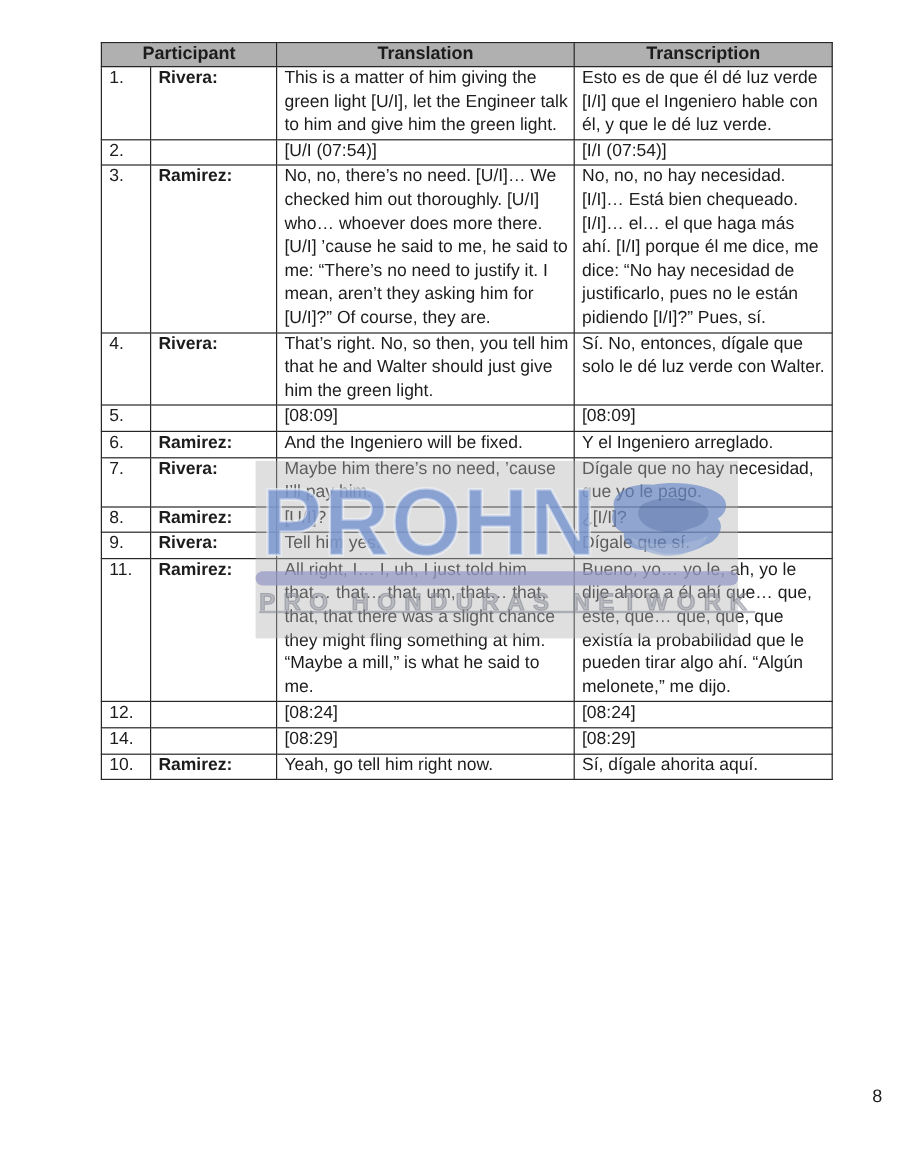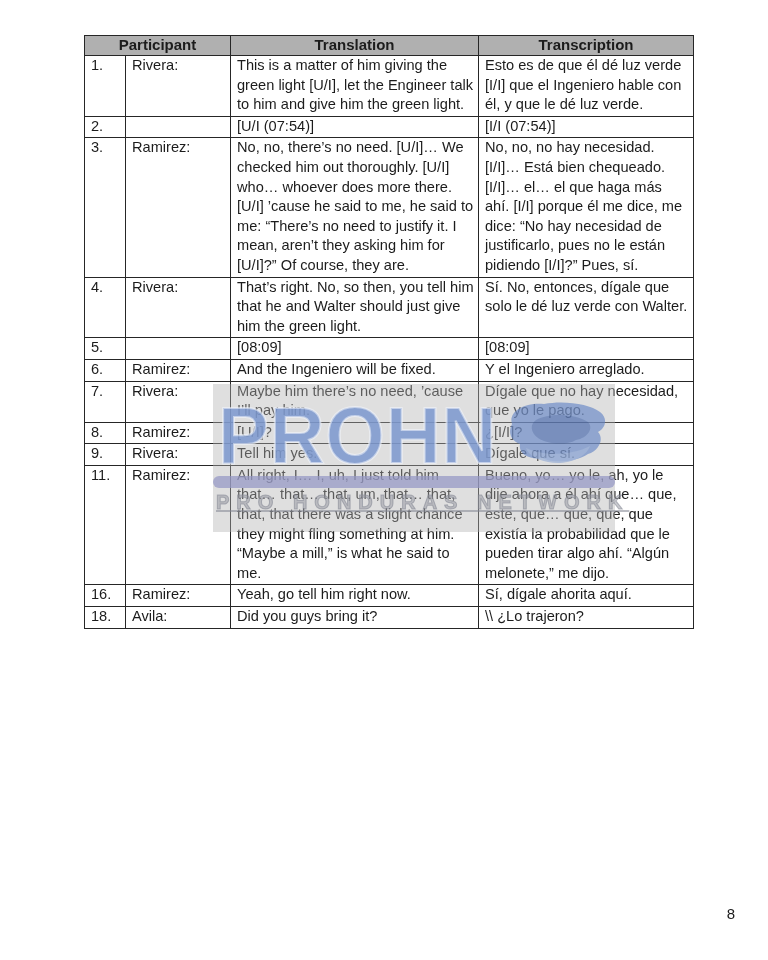--- a/index.html
+++ b/index.html
@@ -32,21 +32,21 @@
   }
   table.transcript th{
     background:#b0b0b0;
     text-align:center;
     font-size:15px;
     font-weight:bold;
     padding:0 0 1px 0;
     line-height:18px;
   }
   td.c-num{padding-left:8px;}
-  td.c-name{padding-left:7px;}
+  td.c-name{padding-left:7px;font-weight:bold;}
 
   
   .watermark{
     position:absolute;
     left:213px;top:384px;
     width:402px;height:148px;
     pointer-events:none;
   }
   .wm-box{
     position:absolute;inset:0;
@@ -174,30 +174,36 @@
           <td class="c-trans">Tell him yes.</td>
           <td class="c-transc">Dígale que sí.</td>
         </tr>
         <tr>
           <td class="c-num">11.</td>
           <td class="c-name">Ramirez:</td>
           <td class="c-trans">All right, I… I, uh, I just told him that… that… that, um, that… that, that, that there was a slight chance they might fling something at him. “Maybe a mill,” is what he said to me.</td>
           <td class="c-transc">Bueno, yo… yo le, ah, yo le dije ahora a él ahí que… que, este, que… que, que, que existía la probabilidad que le pueden tirar algo ahí. “Algún melonete,” me dijo.</td>
         </tr>
         <tr>
-          <td class="c-num">16.</td>
+          <td class="c-num">12.</td>
+          <td class="c-name"></td>
+          <td class="c-trans">[08:24]</td>
+          <td class="c-transc">[08:24]</td>
+        </tr>
+        <tr>
+          <td class="c-num">14.</td>
+          <td class="c-name"></td>
+          <td class="c-trans">[08:29]</td>
+          <td class="c-transc">[08:29]</td>
+        </tr>
+        <tr>
+          <td class="c-num">10.</td>
           <td class="c-name">Ramirez:</td>
           <td class="c-trans">Yeah, go tell him right now.</td>
           <td class="c-transc">Sí, dígale ahorita aquí.</td>
-        </tr>
-        <tr>
-          <td class="c-num">18.</td>
-          <td class="c-name">Avila:</td>
-          <td class="c-trans">Did you guys bring it?</td>
-          <td class="c-transc">\\ ¿Lo trajeron?</td>
         </tr>
       </tbody>
   </table>
 
   <div class="watermark">
     <div class="wm-box"></div>
     <div class="wm-brand">PROHN</div>
     <svg class="wm-logo" viewBox="0 0 102 74" xmlns="http://www.w3.org/2000/svg">
       <path d="M6 26 C2 14, 18 4, 38 6 C58 2, 84 6, 94 14 C102 20, 100 30, 92 34
                C98 40, 94 52, 82 56 C70 64, 48 66, 36 60 C24 62, 12 56, 14 46

